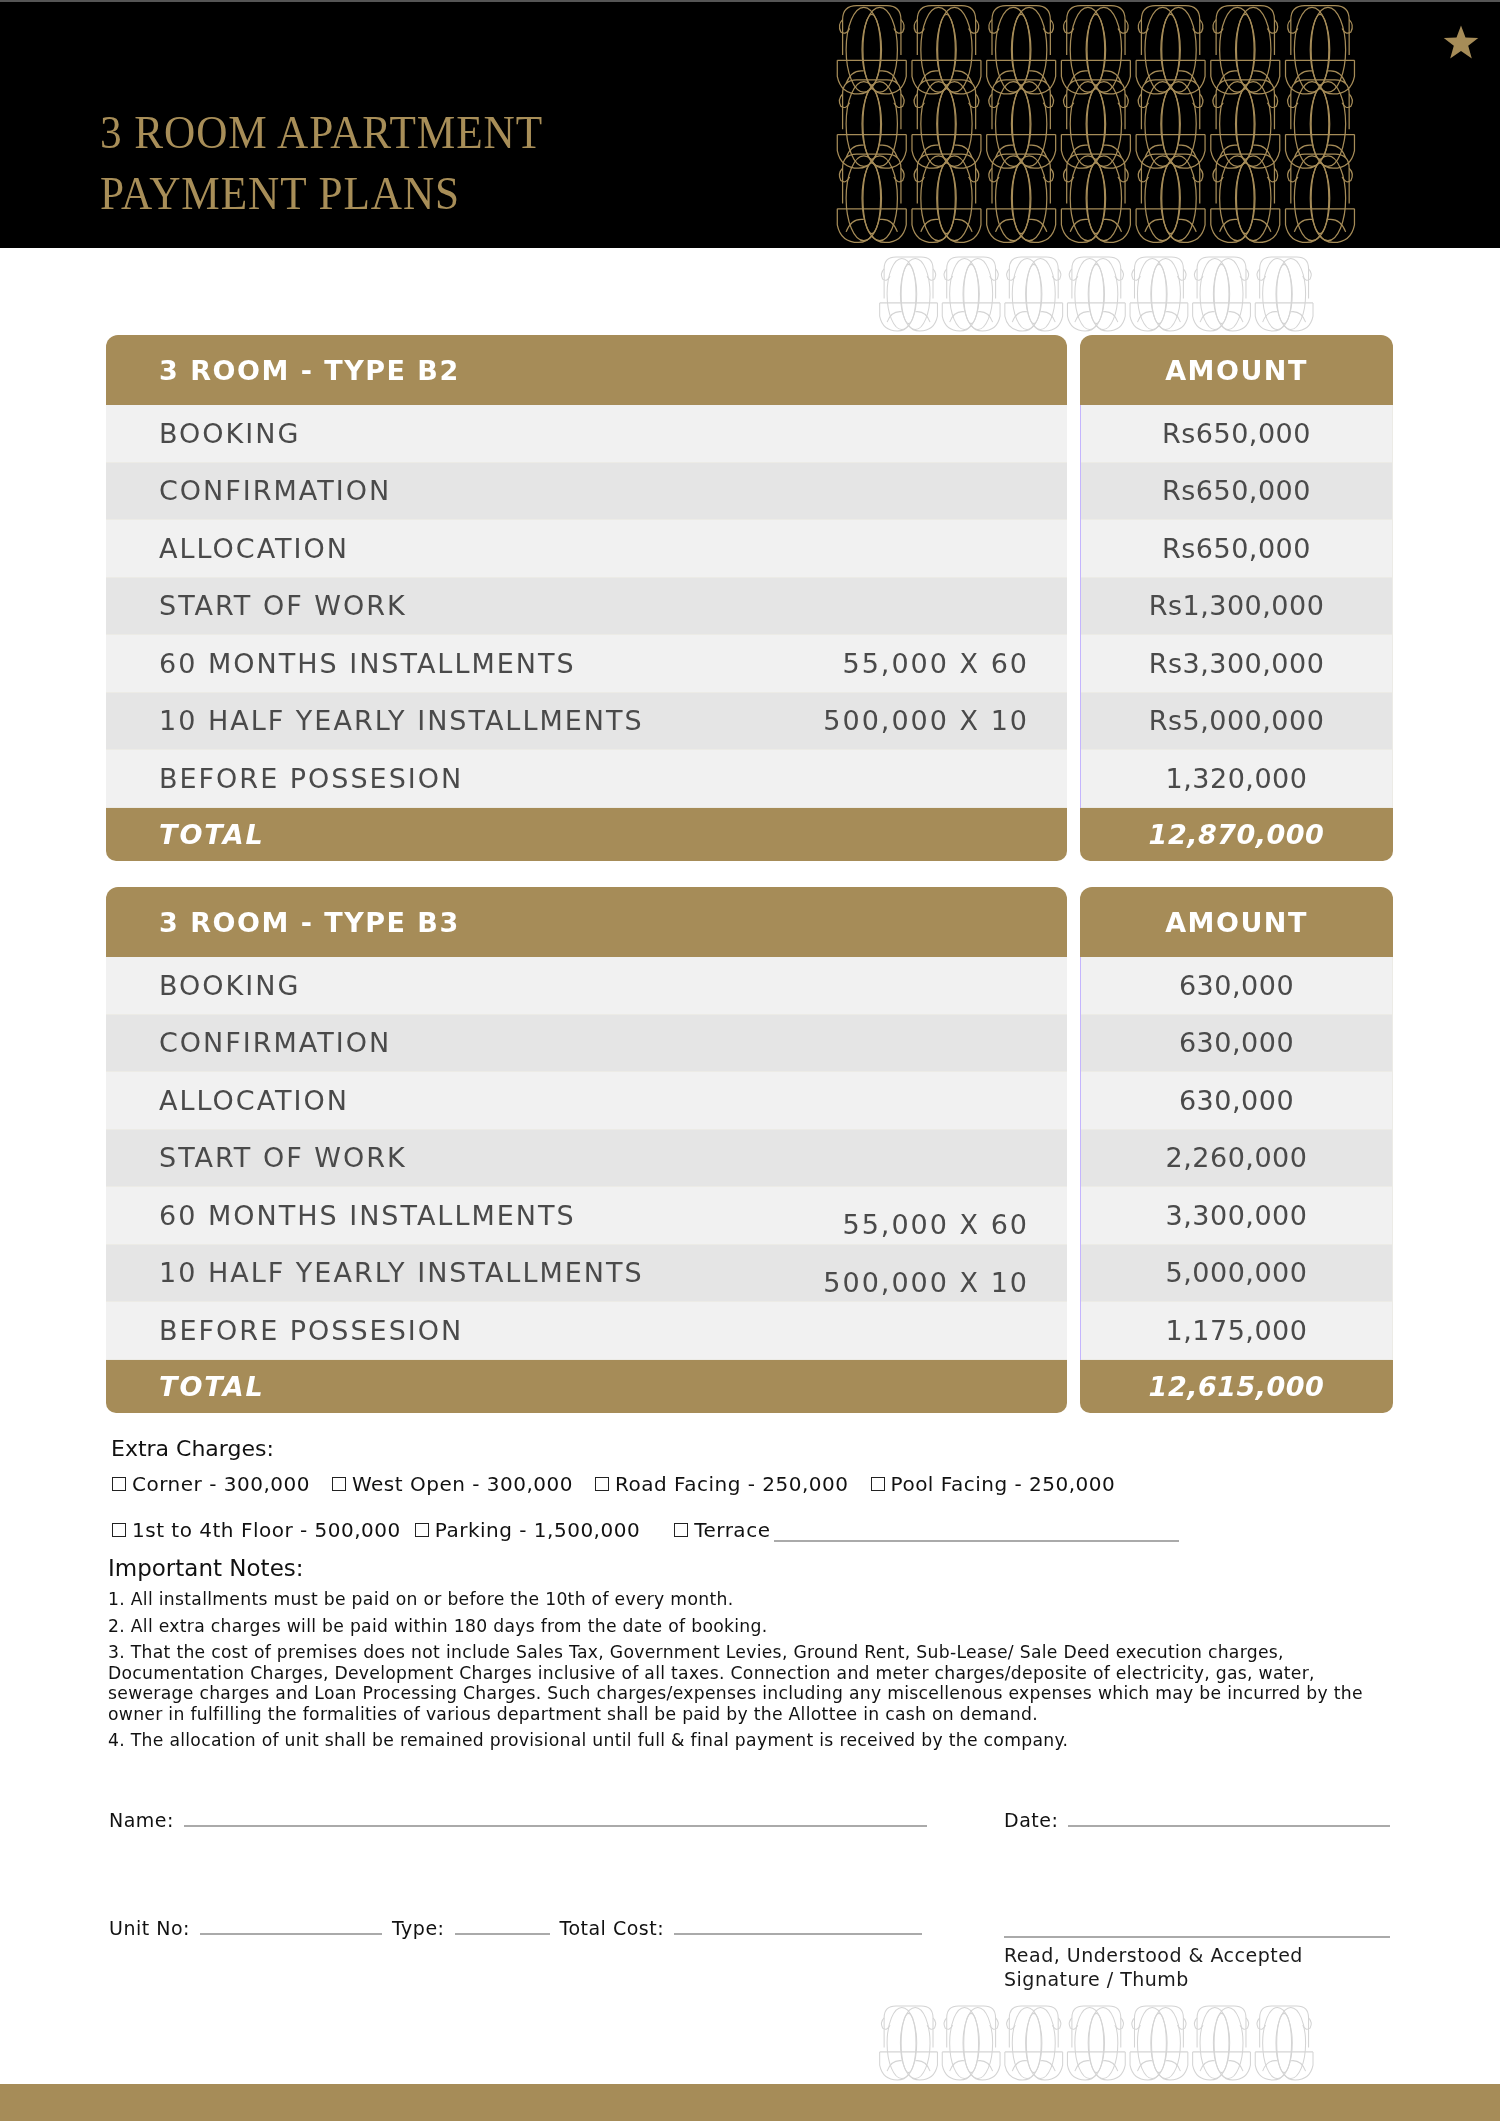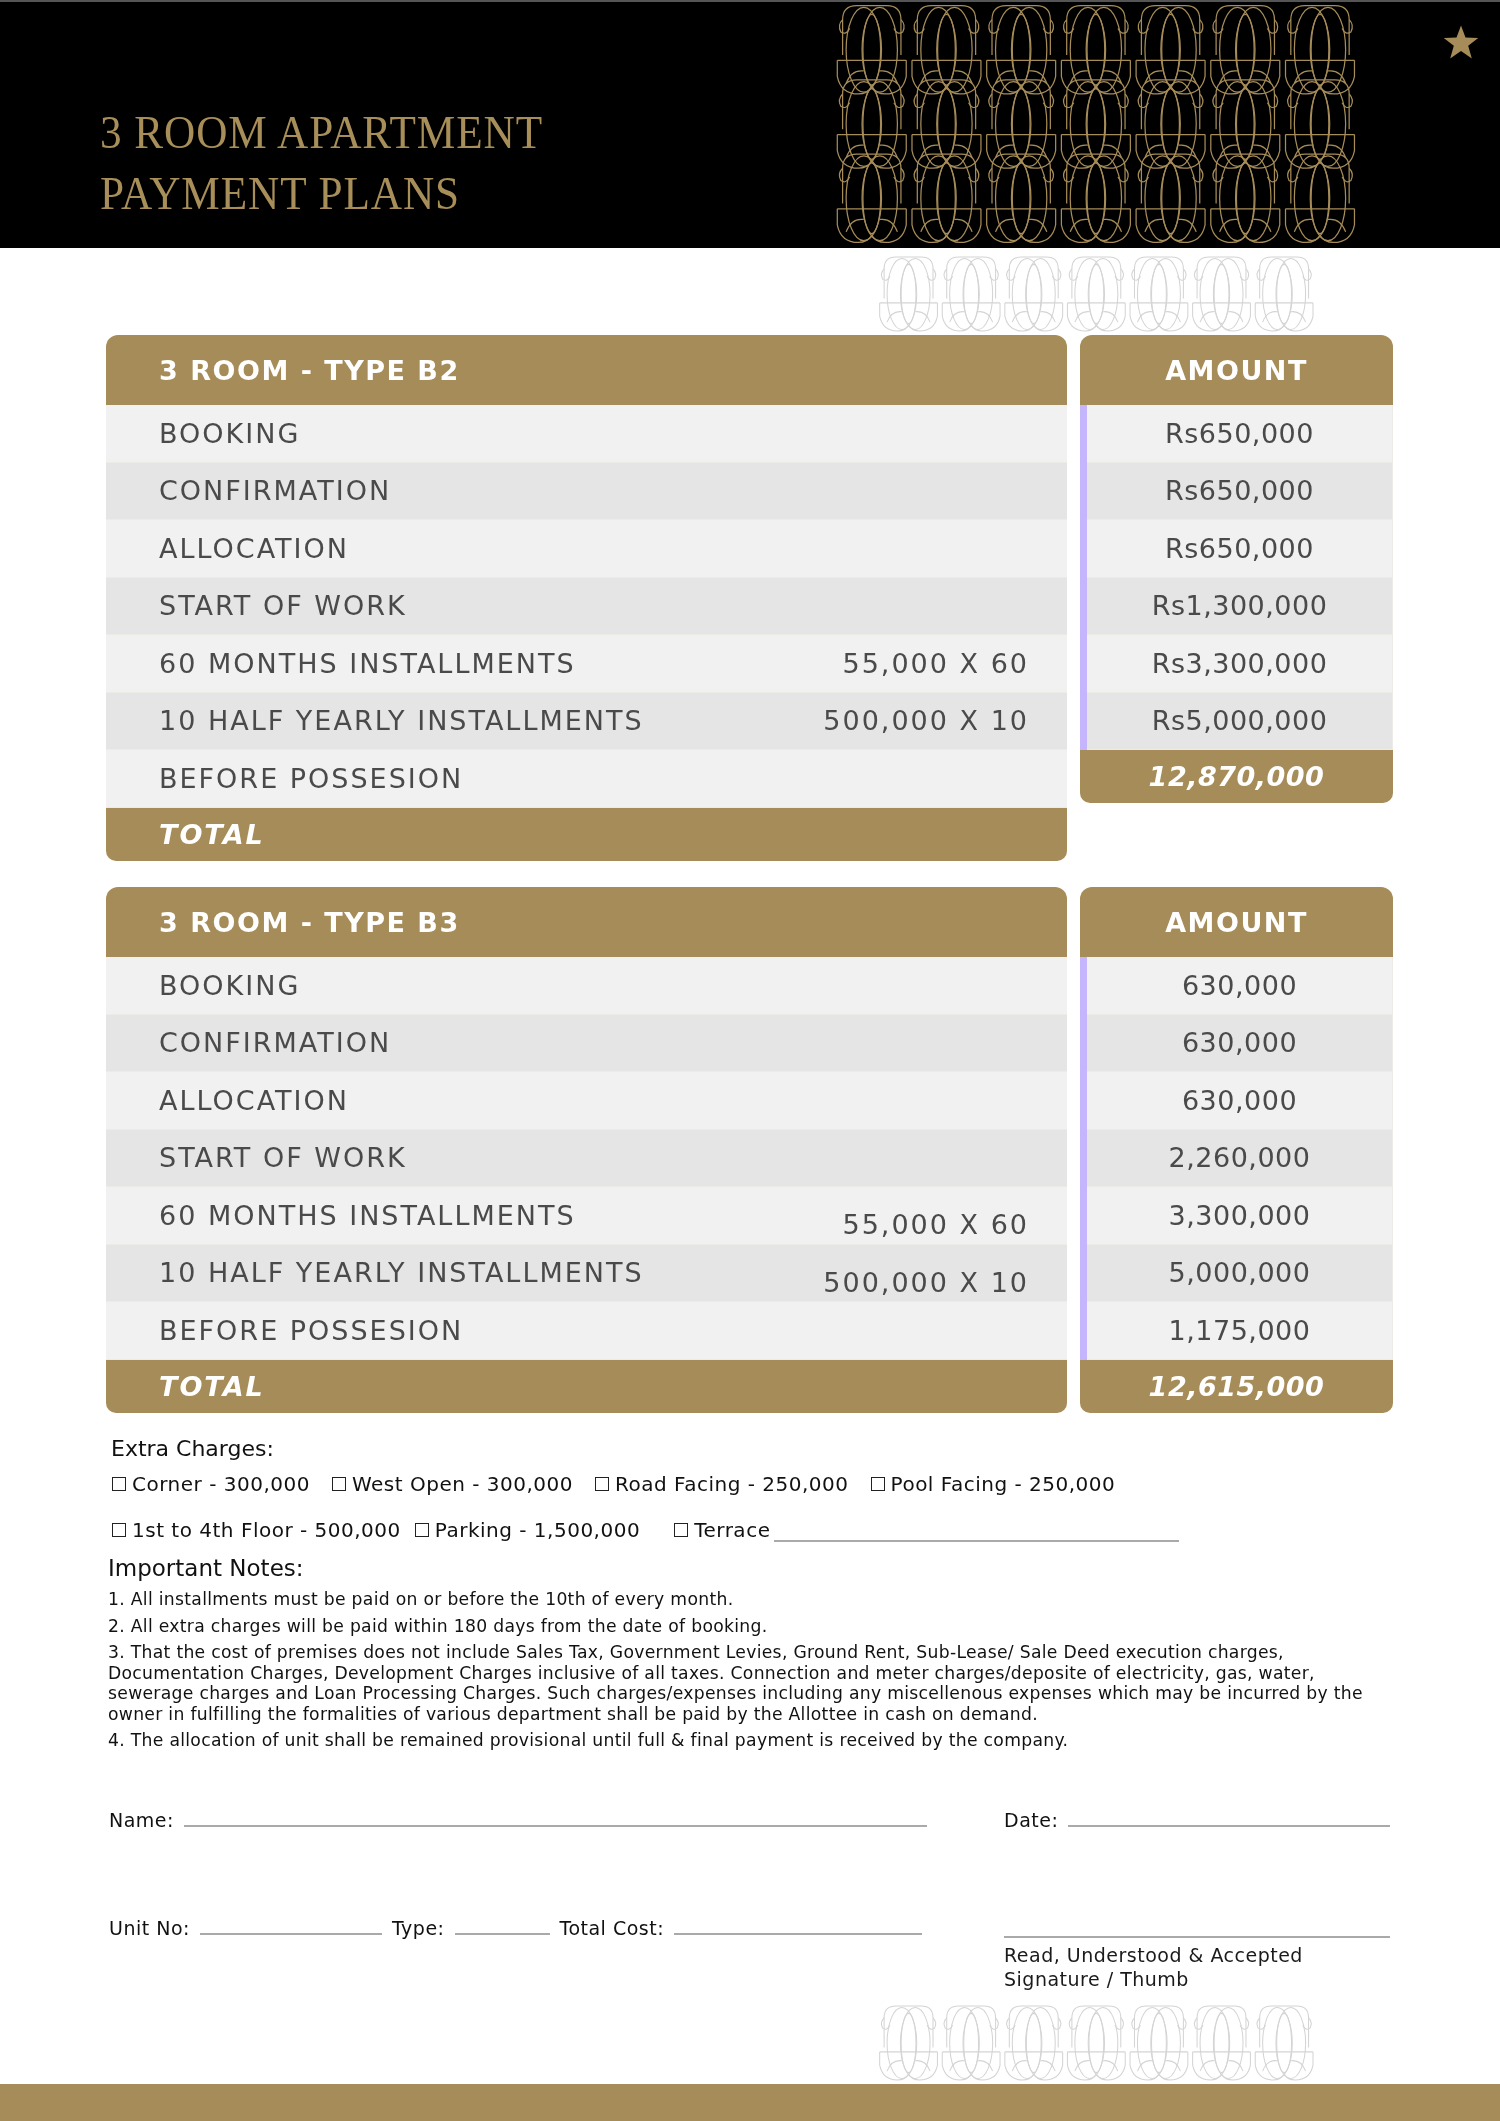--- a/index.html
+++ b/index.html
@@ -48,21 +48,21 @@
     position: absolute; right: 38px; letter-spacing: 2px;
   }
   .tbl-right .row { justify-content: center; letter-spacing: 0.5px; }
   .tot {
     height: 53px; background: #a68c58; color: #fff;
     font-family: "DejaVu Sans", sans-serif; font-weight: bold;
     font-size: 27px; display: flex; align-items: center; font-style: italic;
   }
   .tbl-left .tot { padding-left: 53px; border-radius: 0 0 10px 10px; letter-spacing: 2px; }
   .tbl-right .tot { justify-content: center; border-radius: 0 0 10px 10px; letter-spacing: 0.5px; }
-  .tbl-right .body-col { border-left: 7px solid #c4b5fd; border-right: 1px solid #ecebe6; }
+  .tbl-right .body-col { border-left: 1px solid #c4b5fd; border-right: 1px solid #ecebe6; }
 
   .small { font-family: "DejaVu Sans", sans-serif; color: #111; }
   .extra-title { position: absolute; left: 111px; top: 1436px; font-size: 22px; }
   .chk-row { position: absolute; left: 112px; font-size: 20px; display: flex; align-items: center; white-space: nowrap; letter-spacing: 0.5px; }
   .chk { display: inline-flex; align-items: center; margin-right: 16px; }
   .box { width: 12px; height: 12px; border: 1.8px solid #222; margin-right: 6px; display: inline-block; }
   .fill-line { display: inline-block; border-bottom: 2px solid #aaa; height: 16px; }
   .notes-title { position: absolute; left: 108px; top: 1555px; font-size: 23px; }
   .notes { position: absolute; left: 108px; top: 1589px; width: 1290px; font-size: 17.2px; line-height: 20.5px; letter-spacing: 0.3px; }
   .notes p { margin: 0 0 6px 0; }
@@ -548,20 +548,21 @@
   </div>
   <div class="tbl-right">
     <div class="hdr">AMOUNT</div>
     <div class="body-col">
       <div class="row alt">Rs650,000</div>
       <div class="row wht">Rs650,000</div>
       <div class="row alt">Rs650,000</div>
       <div class="row wht">Rs1,300,000</div>
       <div class="row alt">Rs3,300,000</div>
       <div class="row wht">Rs5,000,000</div>
+      <div class="row alt">1,320,000</div>
     </div>
     <div class="tot">12,870,000</div>
   </div>
 </div>
 
 <div class="table-wrap" style="top:887px;">
   <div class="tbl-left">
     <div class="hdr">3 ROOM - TYPE B3</div>
     <div class="row alt">
         <span>BOOKING</span>

